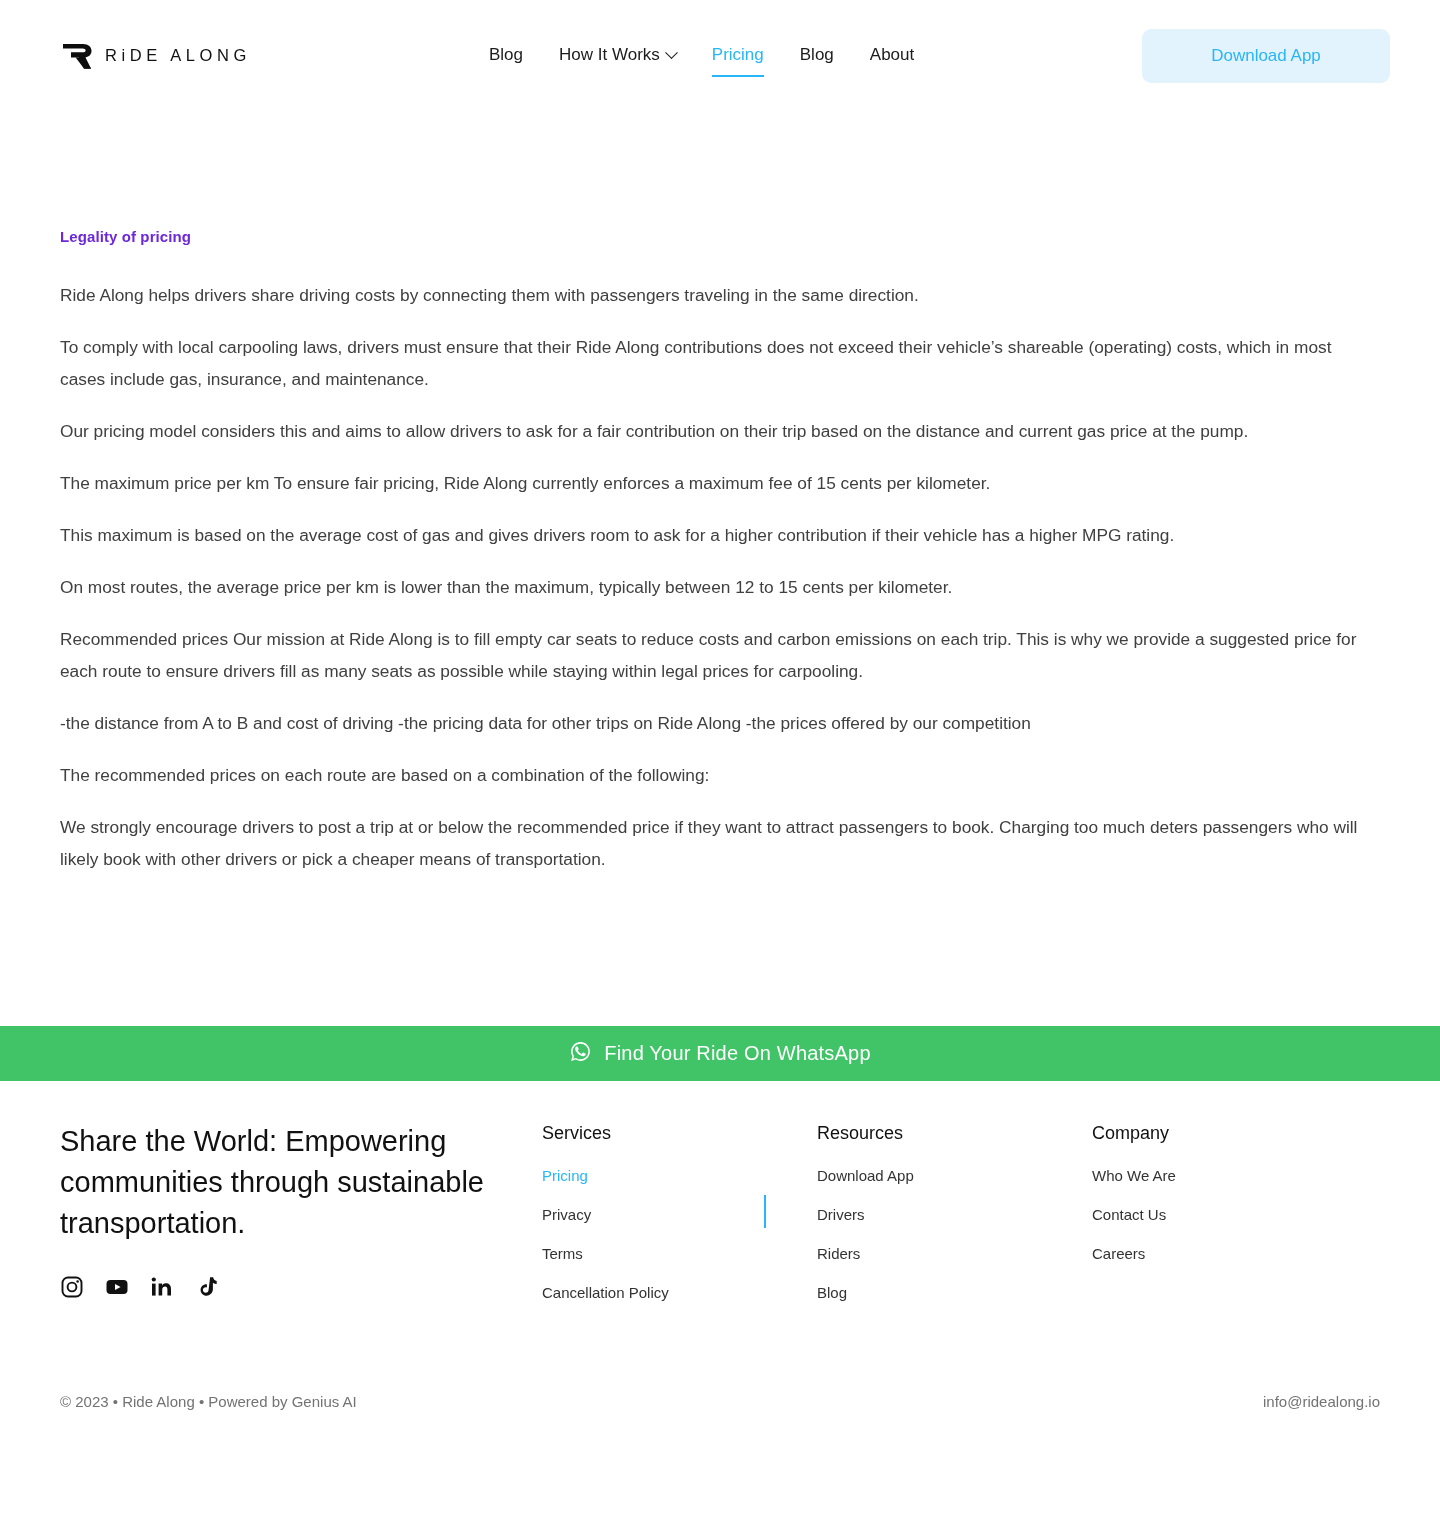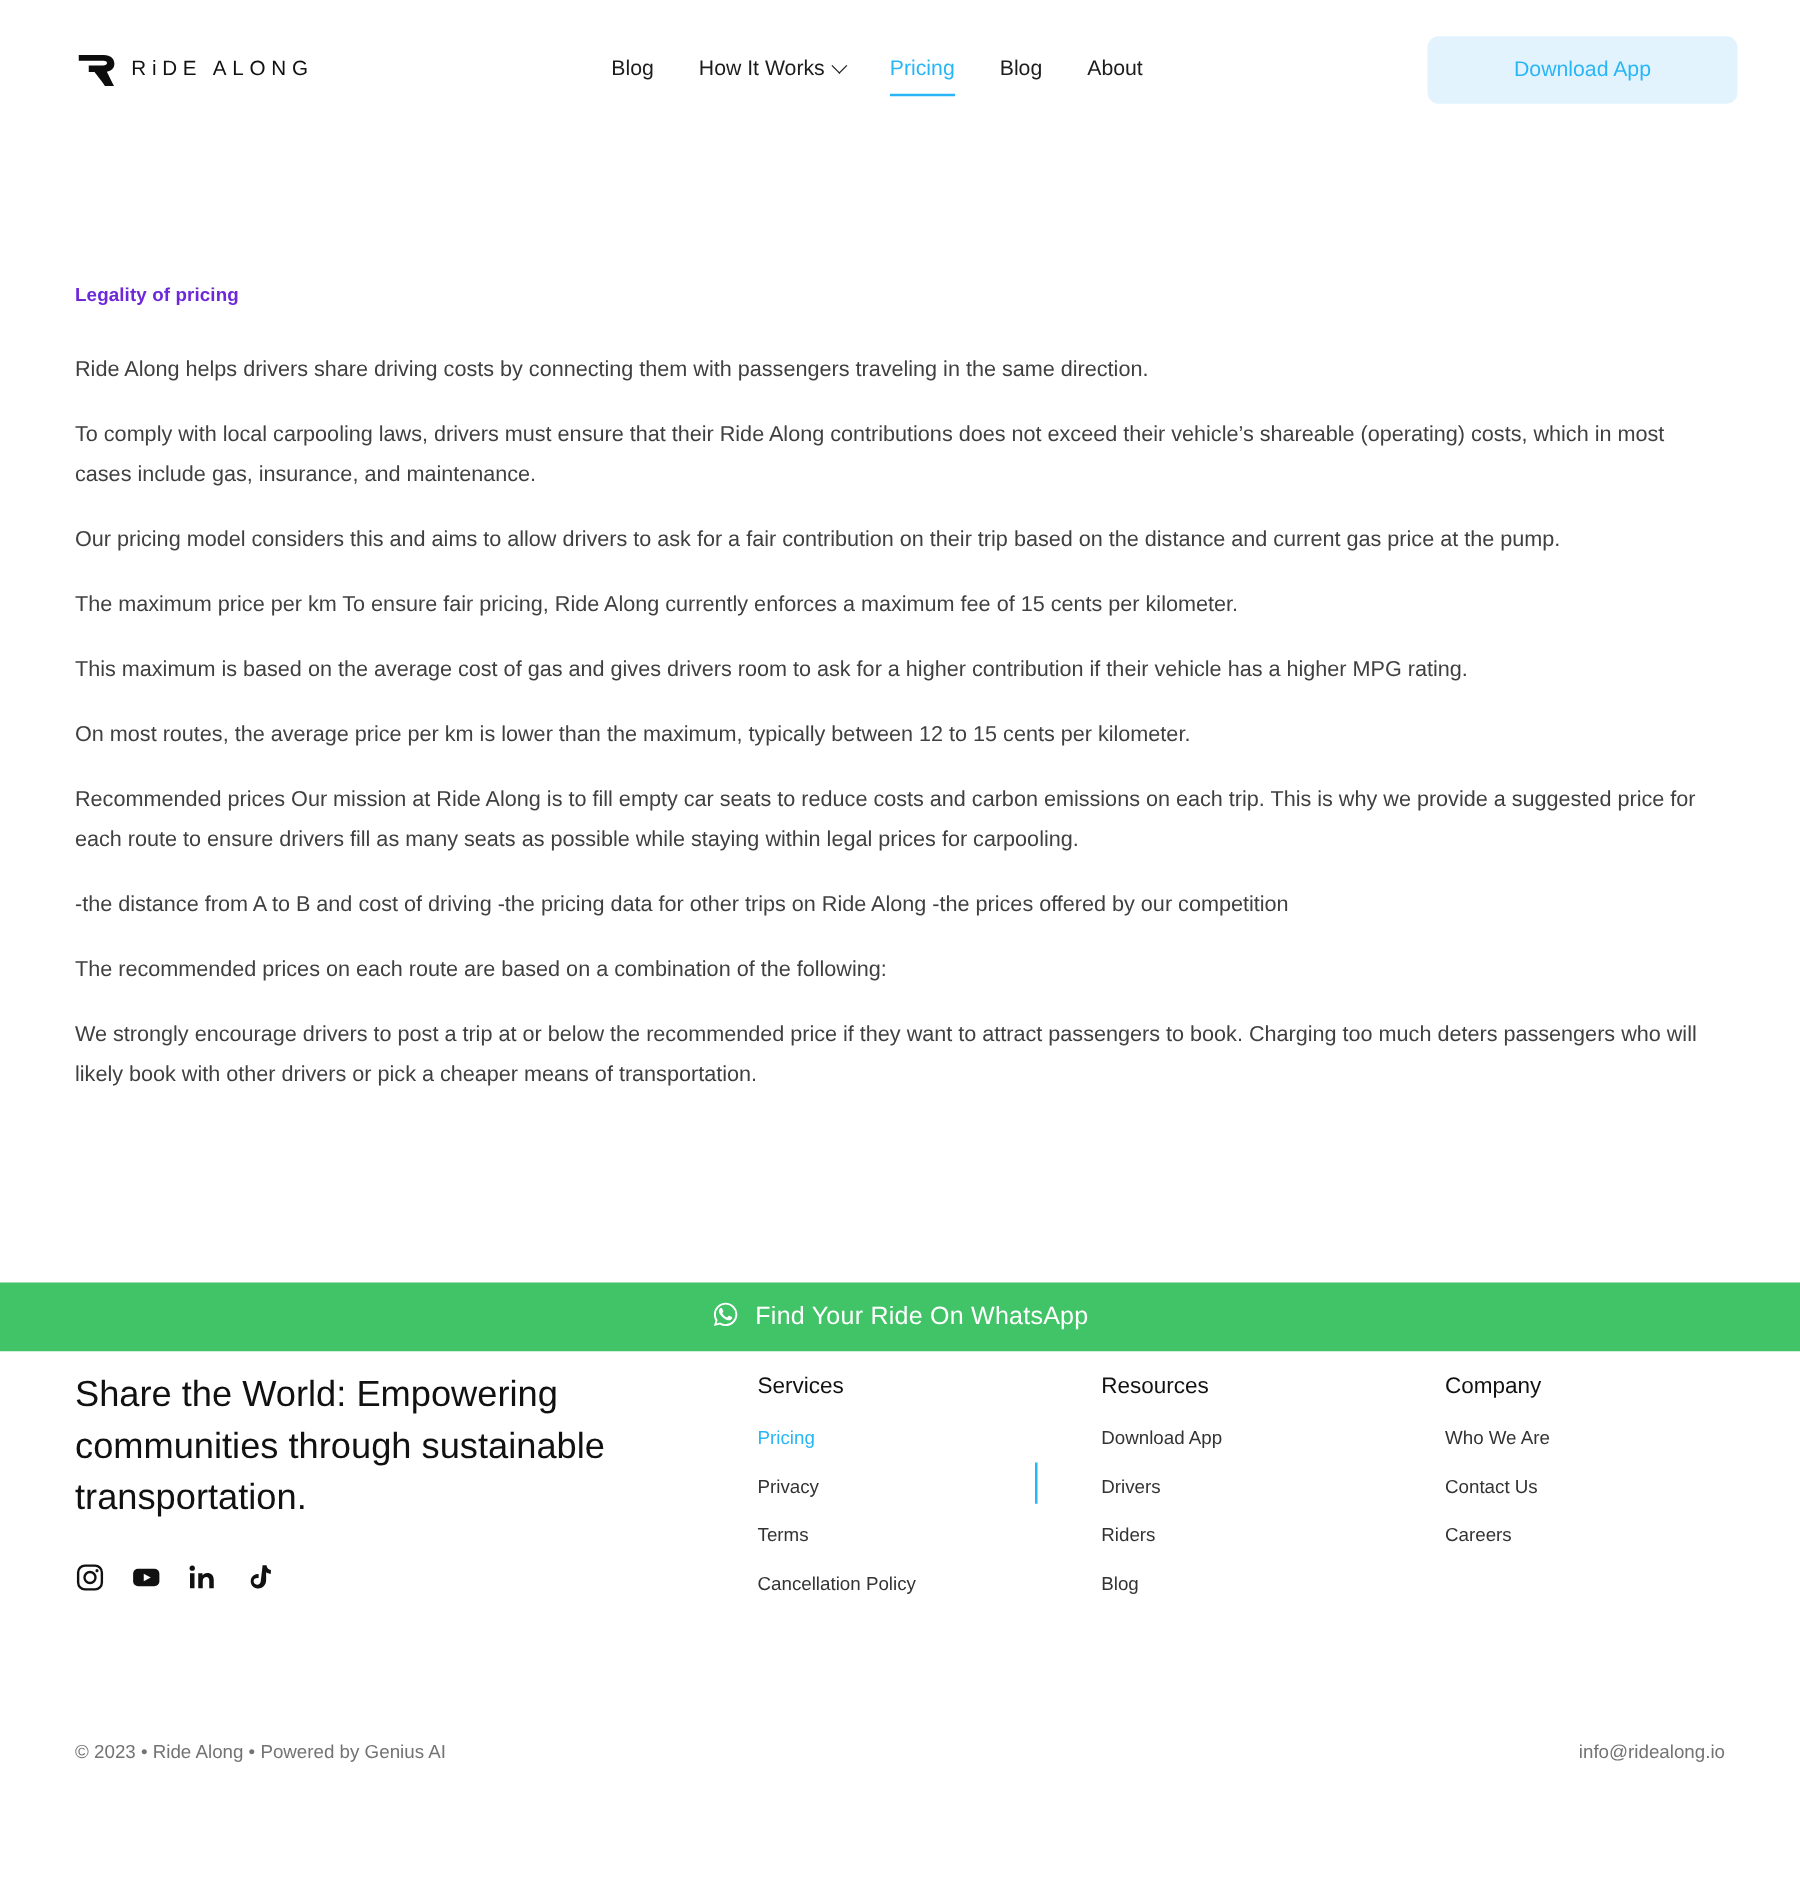--- a/index.html
+++ b/index.html
@@ -140,21 +140,21 @@
   .whatsapp-bar .wa-label {
     color: #ffffff;
     font-size: 20px;
     letter-spacing: 0.2px;
   }
 
   
   .footer {
     position: absolute;
     left: 0;
-    top: 1056px;
+    top: 1081px;
     width: 1440px;
     padding: 28px 60px 0 60px;
   }
   .footer-top {
     display: flex;
     align-items: flex-start;
   }
   .tagline {
     width: 430px;
     font-size: 29px;
@@ -171,21 +171,21 @@
   }
   .social-icon {
     width: 24px;
     height: 24px;
     display: block;
     cursor: pointer;
   }
 
   .footer-cols {
     display: flex;
-    margin-left: 116px;
+    margin-left: 52px;
     margin-top: 14px;
     position: relative;
   }
   .fcol { width: 275px; }
   .fcol-title {
     font-size: 18px;
     color: #111111;
     margin: 0 0 23px 0;
     font-weight: 400;
   }

